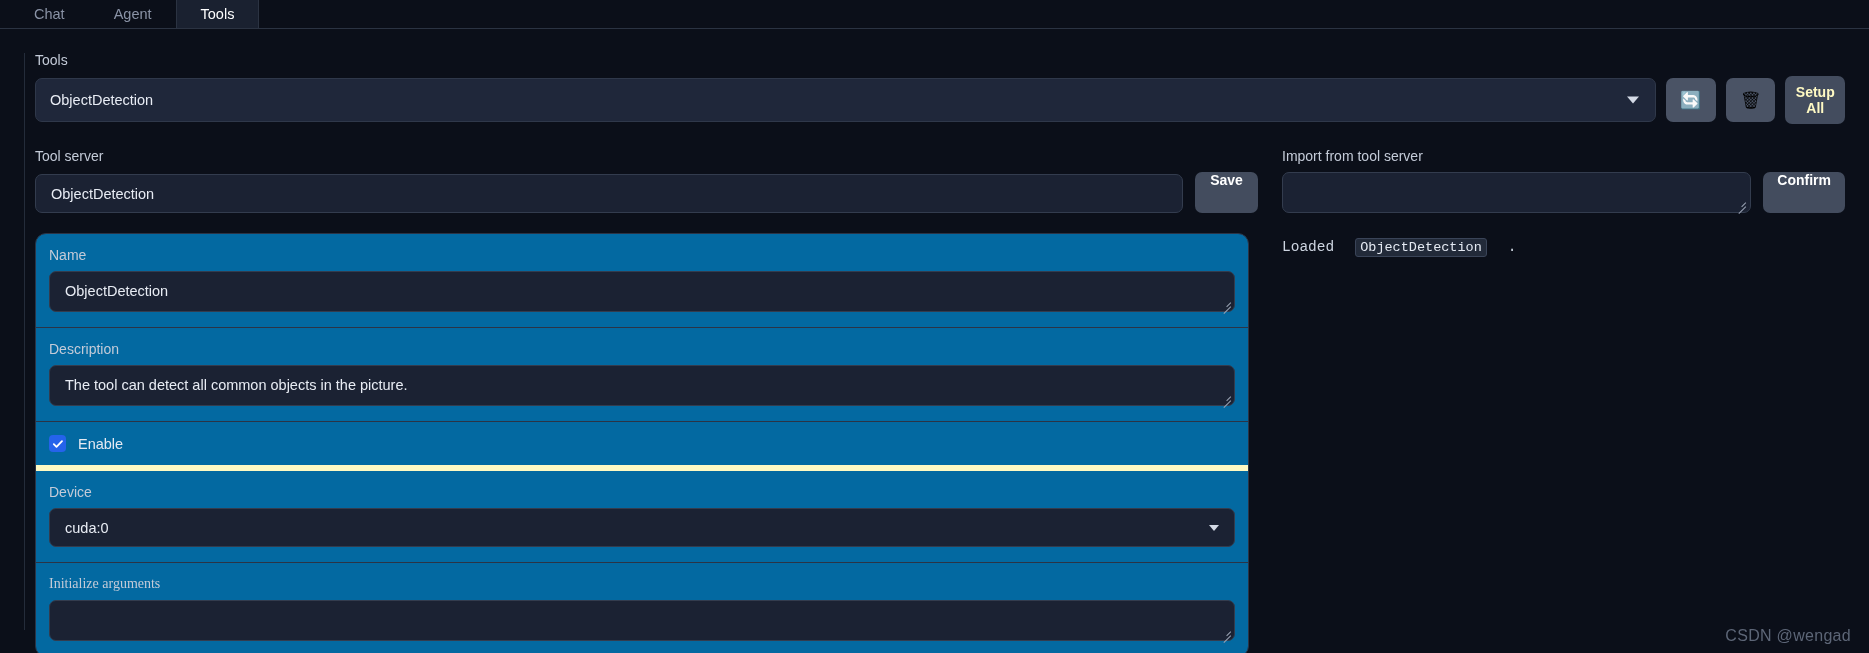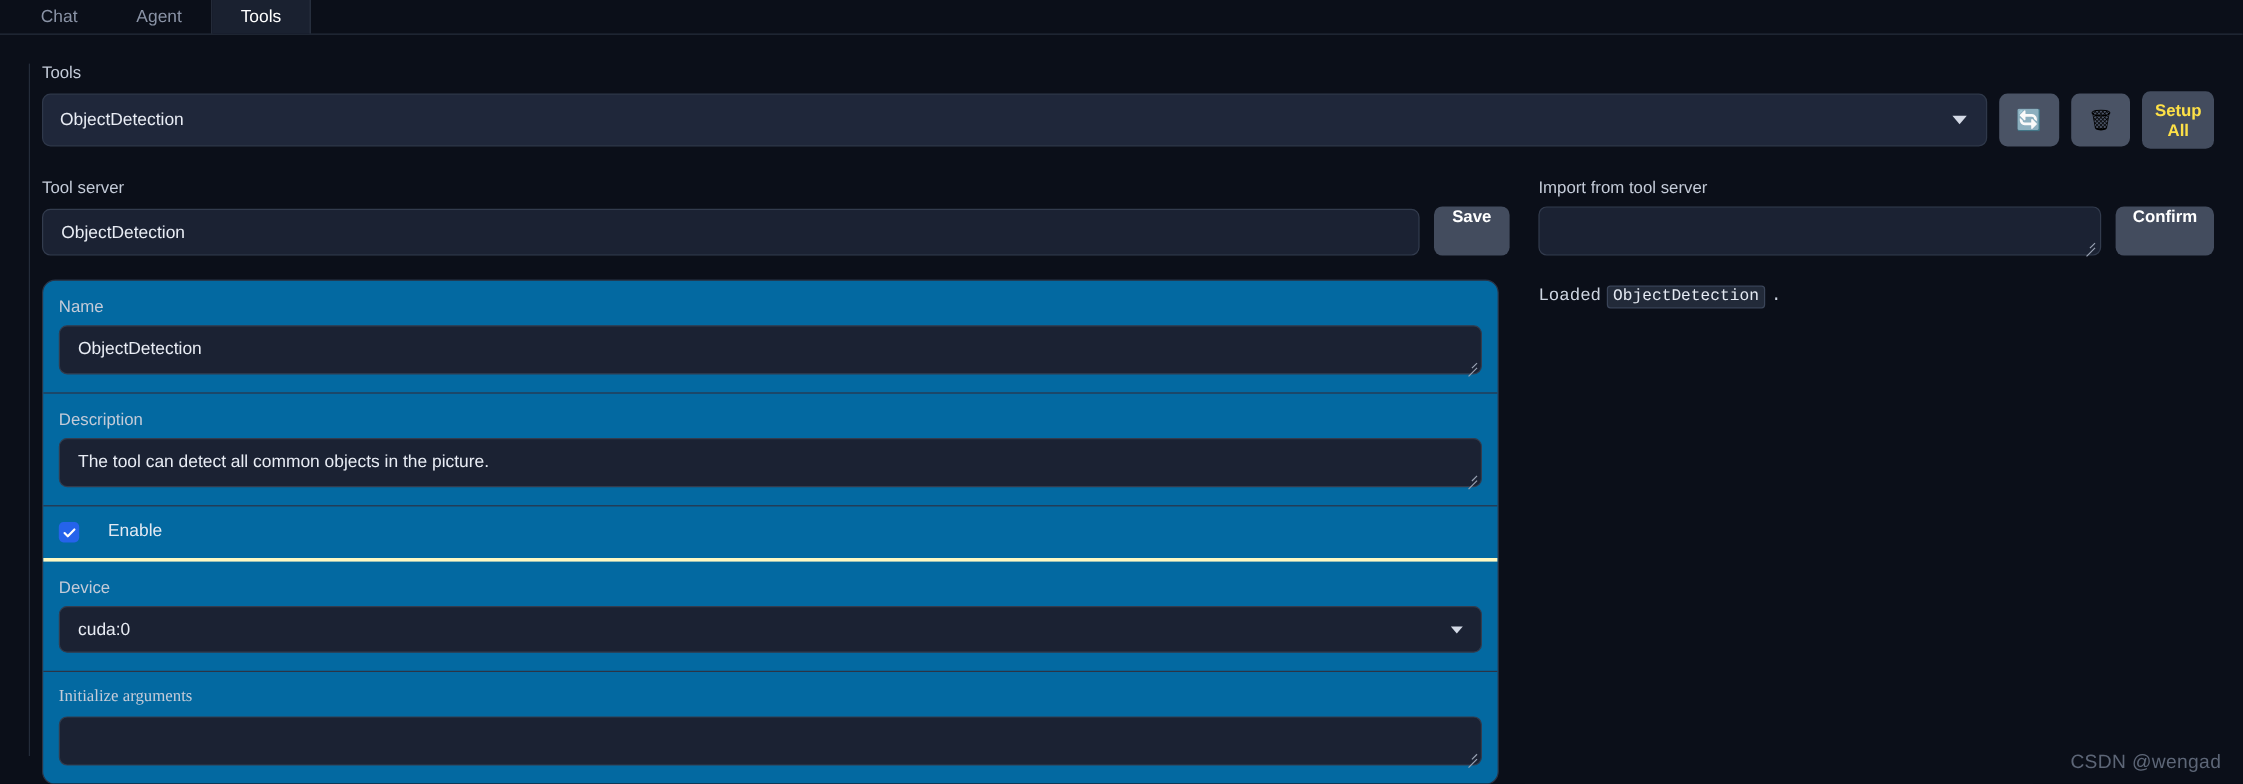--- a/index.html
+++ b/index.html
@@ -112,21 +112,21 @@
     cursor: pointer;
     font-size: 17px;
     line-height: 1;
   }
   .setup-btn {
     width: 60px;
     height: 48px;
     background: #434c5e;
     border: none;
     border-radius: 7px;
-    color: #fde047;
+    color: #fef9c3;
     font-size: 14px;
     font-weight: bold;
     line-height: 1.15;
     text-align: center;
     cursor: pointer;
     display: flex;
     align-items: center;
     justify-content: center;
     padding: 0 4px;
   }
@@ -216,24 +216,24 @@
   }
   .card-section {
     padding: 14px 13px 15px 13px;
     border-bottom: 1px solid #2b3446;
   }
   .card-section:last-child { border-bottom: none; font-family: Liberation Serif, serif; }
 
   
   .check-row {
     display: flex;
-    align-items: flex-start;
-    gap: 24px;
+    align-items: flex-end;
+    gap: 12px;
     padding: 13px 13px 13px 13px;
-    border-bottom: 3px solid #fef9c3;
+    border-bottom: 6px solid #fef9c3;
   }
   .checkbox {
     width: 17px;
     height: 17px;
     border-radius: 4px;
     background: #2563eb;
     display: flex;
     align-items: center;
     justify-content: center;
     cursor: pointer;
@@ -277,21 +277,21 @@
     height: 41px;
     position: relative;
   }
   .loaded-line {
     margin-top: 25px;
     color: #cdd4e0;
     font-size: 14.5px;
     font-family: "Liberation Mono", monospace;
     display: flex;
     align-items: baseline;
-    gap: 0;
+    gap: 16px;
   }
   .loaded-line .code {
     font-family: "Liberation Mono", monospace;
     background: #222a39;
     border: 1px solid #3a4458;
     border-radius: 3px;
     padding: 1px 4px;
     margin: 0 5px;
     font-size: 13.5px;
     color: #e5eaf3;

